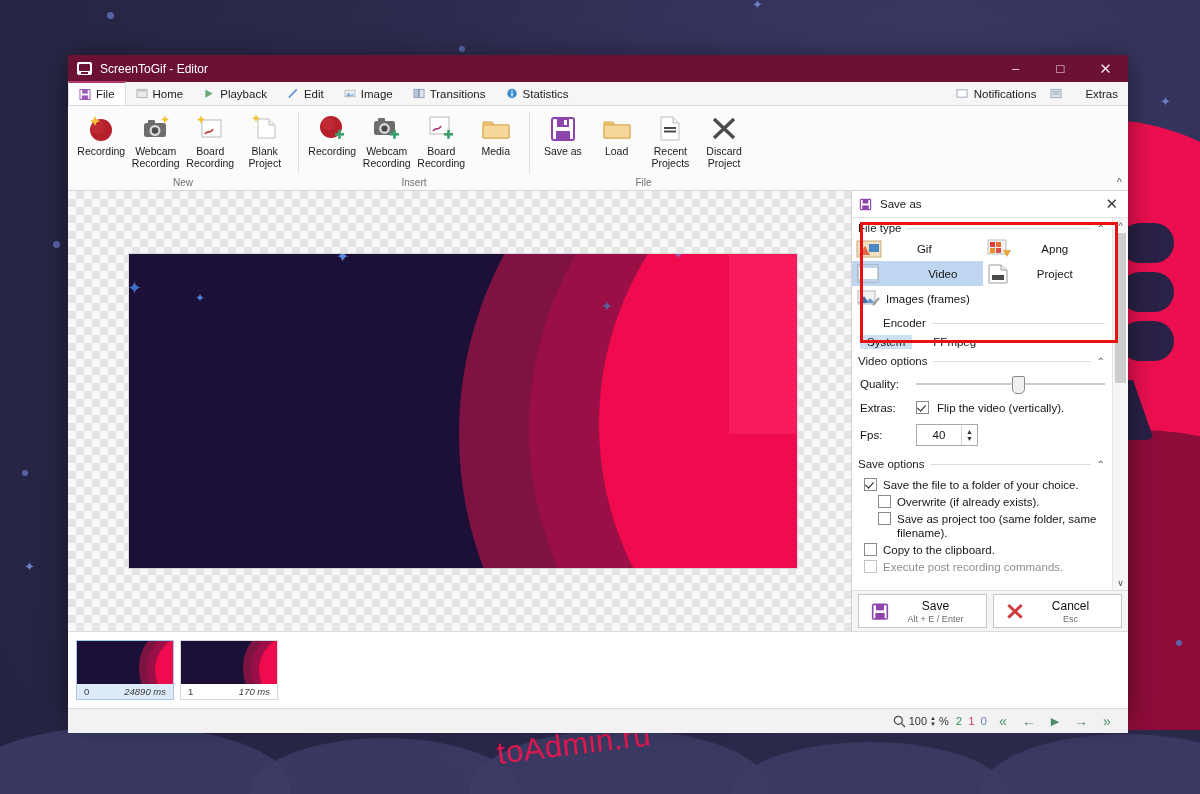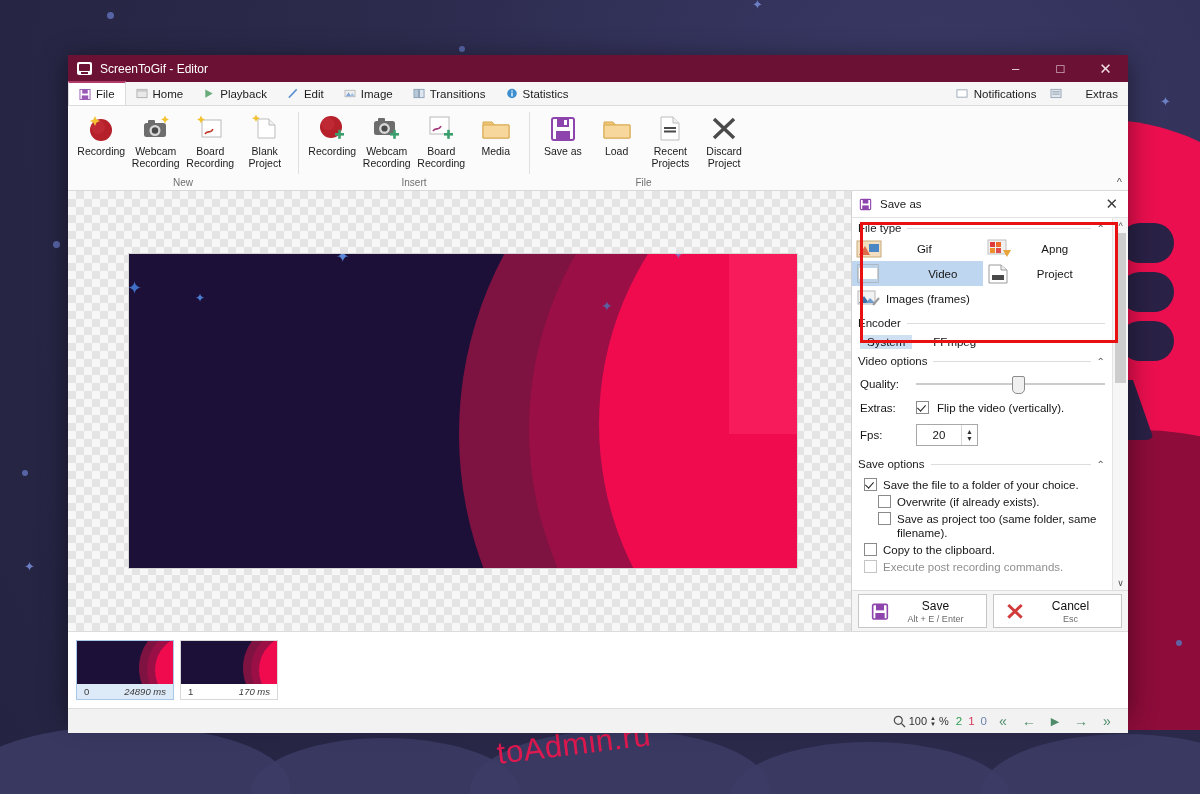--- a/index.html
+++ b/index.html
@@ -509,21 +509,21 @@
                   <rect x="2" y="2" width="17" height="13" fill="#f2f2f2" stroke="#b7b7b7"></rect>
                   <polygon points="3,14 8,7 13,14" fill="#3d6fa8"></polygon>
                   <polygon points="10,14 14,9 19,14" fill="#6e9acd"></polygon>
                   <line x1="17" y1="16" x2="23" y2="9" stroke="#9a9a9a" stroke-width="2"></line>
                 </svg>
               </span>
               <span style="padding-left:2px;">Images (frames)</span>
             </div>
           </div>
 
-          <div class="sect-head" style="padding-top:6px;">
+          <div class="sect-head" style="padding-top:6px;margin-left:25px;">
             <span>Encoder</span>
             <span class="rule"></span>
           </div>
           <div class="encoder-row">
             <span class="enc sel">System</span>
             <span class="enc">FFmpeg</span>
           </div>
 
           <div class="sect-head">
             <span>Video options</span>
@@ -538,21 +538,21 @@
             </span>
           </div>
           <div class="opt-row" style="padding-top:8px;">
             <span class="opt-lab">Extras:</span>
             <span class="cb on"></span>
             <span>Flip the video (vertically).</span>
           </div>
           <div class="opt-row" style="padding-top:8px;">
             <span class="opt-lab">Fps:</span>
             <span class="spin">
-              <span class="v">20</span>
+              <span class="v">40</span>
               <span class="arrows">
                 <span>▲</span>
                 <span>▼</span>
               </span>
             </span>
           </div>
 
           <div class="sect-head" style="padding-top:10px;">
             <span>Save options</span>
             <span class="rule"></span>

